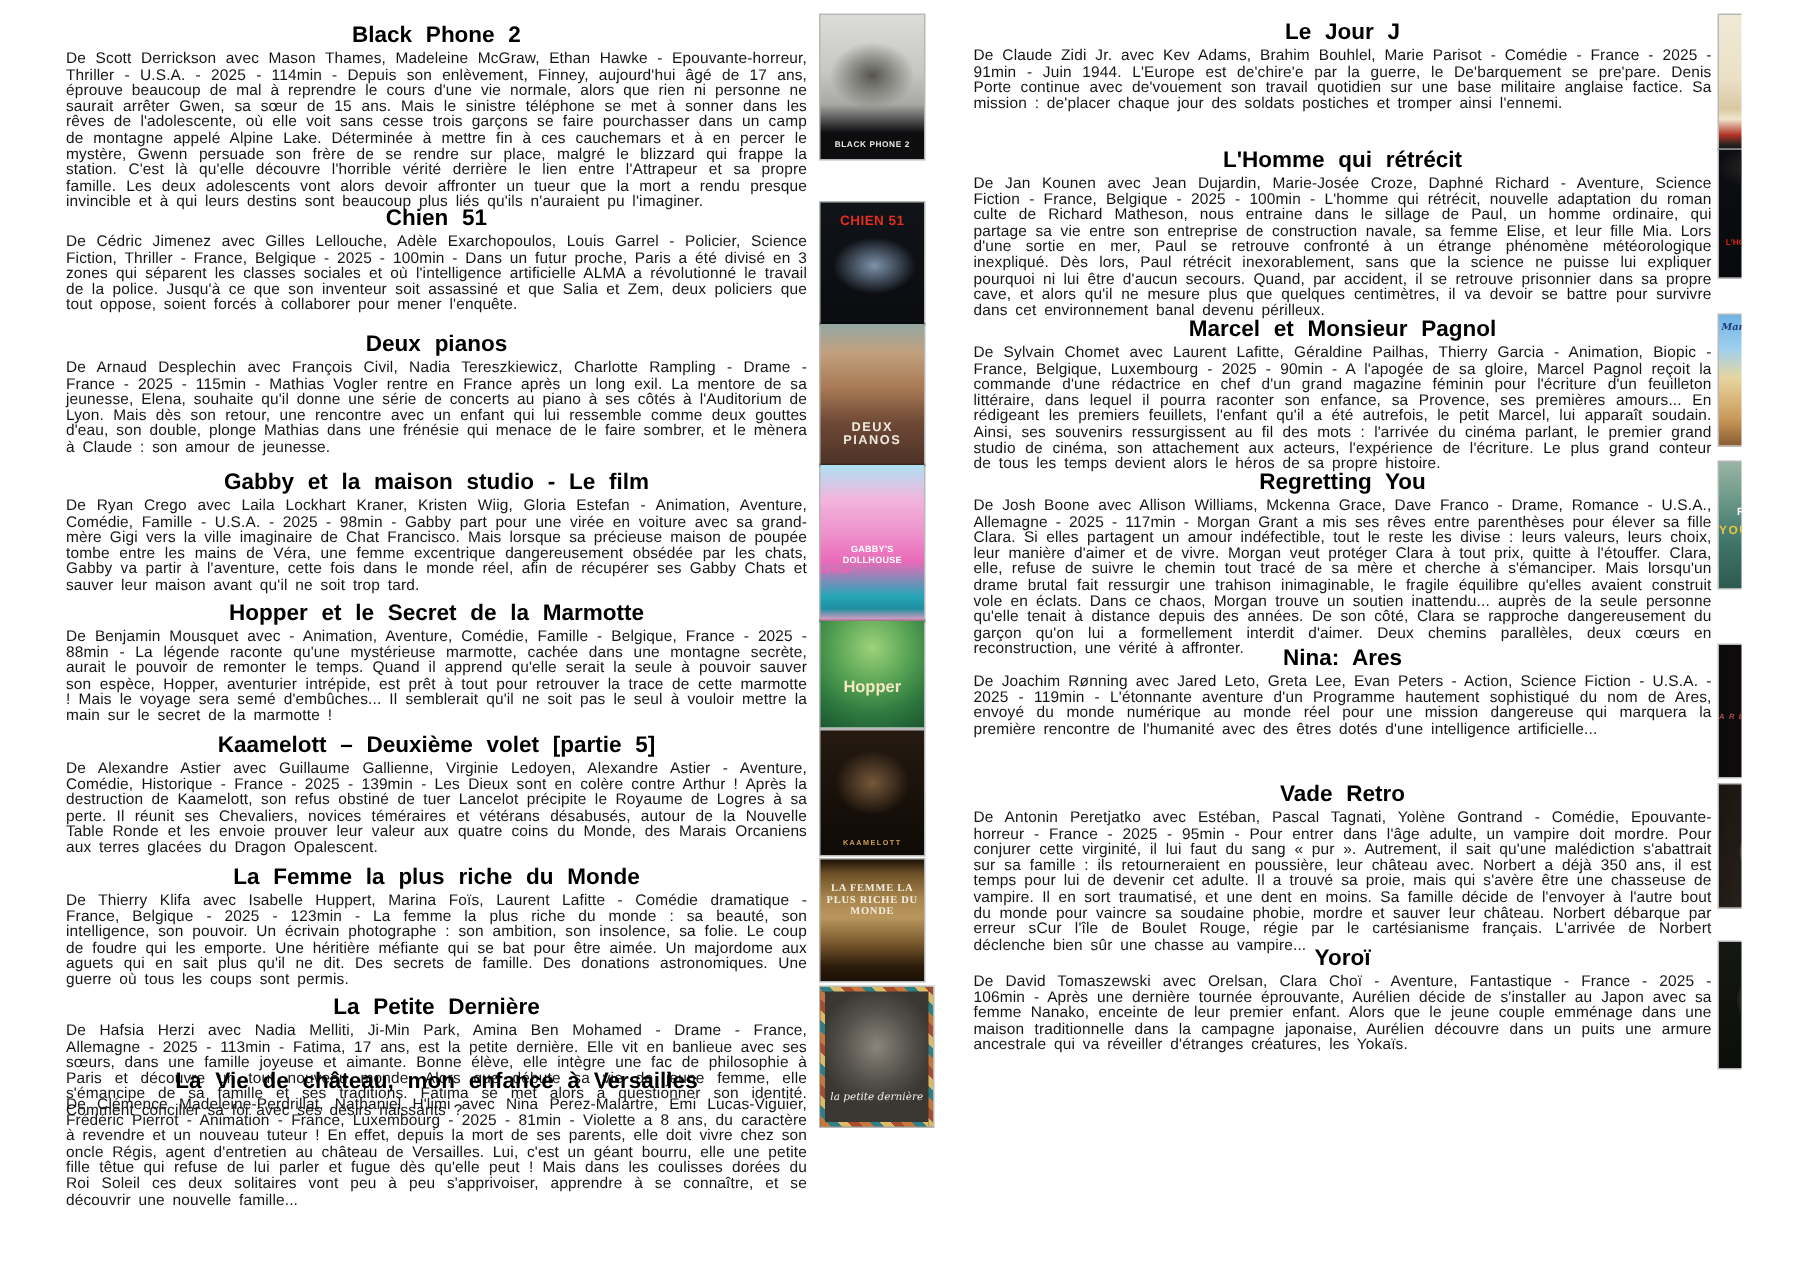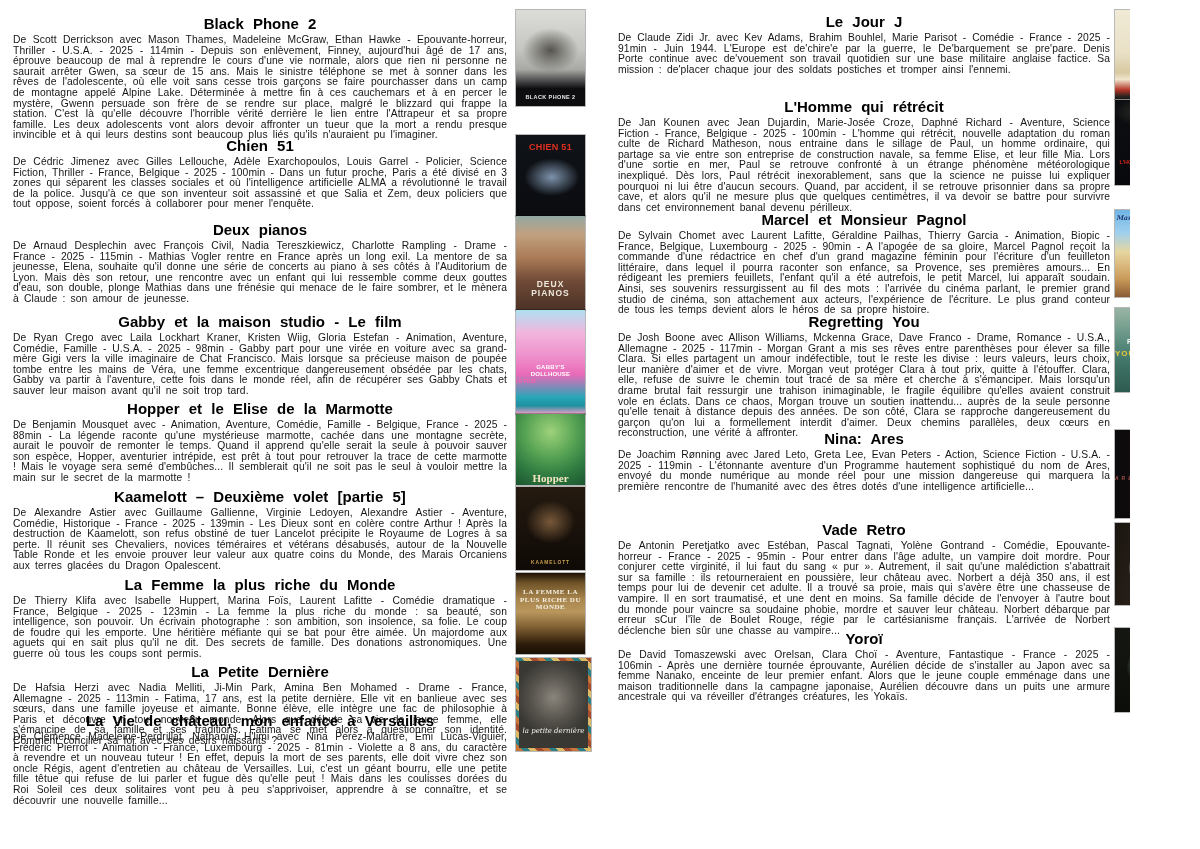--- a/index.html
+++ b/index.html
@@ -1,17 +1,17 @@
 <!DOCTYPE html>
 <html><head>
 <meta charset="utf-8">
 <style>
   html,body{margin:0;padding:0;background:#ffffff;}
   .page{position:relative;width:1130px;height:849px;background:#ffffff;overflow:hidden;
-        font-family:"Liberation Sans",sans-serif;color:#111;}
+        font-family:"Liberation Sans",sans-serif;color:#111;margin-left:31px;}
   .text-col{position:absolute;top:0;bottom:0;}
   .col-left{left:13px;width:494px;}
   .col-right{left:618px;width:492px;}
   .movie{position:absolute;left:0;width:100%;}
   .movie h2{margin:0 0 3px 0;font-size:15px;line-height:16px;font-weight:bold;
             text-align:center;word-spacing:5px;color:#000;}
   .movie p{margin:0;font-size:10.3px;line-height:10.6px;text-align:justify;
            word-spacing:2.2px;letter-spacing:0.1px;color:#151515;}
   .strip{position:absolute;top:0;bottom:0;}
   .strip-mid{left:516px;width:69px;}
@@ -37,21 +37,21 @@
     linear-gradient(180deg,#93a8a4 0%,#c2a07e 20%,#a97a55 45%,#6e4936 70%,#4c3226 100%);}
   .lbl-deuxpianos{bottom:12px;color:#eee9dd;font-size:8.5px;letter-spacing:1px;}
 
   .art-gabby{background:
     linear-gradient(180deg,#aee0f2 0%,#f2b5dd 22%,#ee8fcb 45%,#e96ab8 62%,#27a7b8 84%,#1e8fa0 92%,#f0a0c8 100%);}
   .lbl-gabby{top:52%;color:#fff;font-size:6px;letter-spacing:.2px;}
   .sub-gabby{top:66%;color:#ff5fb0;font-size:5px;}
 
   .art-hopper{background:
     radial-gradient(circle at 50% 25%, #9ed27a 0%, #57a354 40%, #2e7a40 70%, #1c5530 100%);}
-  .lbl-hopper{bottom:0;color:#f4e8c2;font-size:11px;font-family:Liberation Serif, serif;}
+  .lbl-hopper{bottom:20px;color:#f4e8c2;font-size:11px;}
 
   .art-kaamelott{background:
     radial-gradient(ellipse 55% 40% at 50% 42%, #77583a 0%, rgba(25,18,10,0) 65%),
     linear-gradient(180deg,#241a10 0%,#17100a 60%,#0f0a06 100%);}
   .lbl-kaamelott{bottom:5px;color:#c8a050;font-size:4.8px;letter-spacing:1px;}
 
   .art-lafemme{background:
     linear-gradient(180deg,#1d1206 0%,#6e5228 12%,#a8854c 32%,#b8965c 48%,#7c5c30 68%,#2c1c0a 88%,#1a1005 100%);}
   .lbl-lafemme{top:20%;color:#f4efe2;font-size:7px;font-family:"Liberation Serif",serif;letter-spacing:.5px;}
 
@@ -118,21 +118,21 @@
     </section>
     <section class="movie" style="top:222px">
       <h2>Deux pianos</h2>
       <p>De Arnaud Desplechin avec François Civil, Nadia Tereszkiewicz, Charlotte Rampling -  Drame - France - 2025 - 115min - Mathias Vogler rentre en France après un long exil. La mentore de sa jeunesse, Elena, souhaite qu'il donne une série de concerts au piano à ses côtés à l'Auditorium de Lyon. Mais dès son retour, une rencontre avec un enfant qui lui ressemble comme deux gouttes d'eau, son double, plonge Mathias dans une frénésie qui menace de le faire sombrer, et le mènera à Claude : son amour de jeunesse.</p>
     </section>
     <section class="movie" style="top:314px">
       <h2>Gabby et la maison studio - Le film</h2>
       <p>De Ryan Crego avec Laila Lockhart Kraner, Kristen Wiig, Gloria Estefan -  Animation, Aventure, Comédie, Famille - U.S.A. - 2025 - 98min - Gabby part pour une virée en voiture avec sa grand-mère Gigi vers la ville imaginaire de Chat Francisco. Mais lorsque sa précieuse maison de poupée tombe entre les mains de Véra, une femme excentrique dangereusement obsédée par les chats, Gabby va partir à l'aventure, cette fois dans le monde réel, afin de récupérer ses Gabby Chats et sauver leur maison avant qu'il ne soit trop tard.</p>
     </section>
     <section class="movie" style="top:401px">
-      <h2>Hopper et le Elise de la Marmotte</h2>
+      <h2>Hopper et le Secret de la Marmotte</h2>
       <p>De Benjamin Mousquet avec  -  Animation, Aventure, Comédie, Famille - Belgique, France - 2025 - 88min - La légende raconte qu'une mystérieuse marmotte, cachée dans une montagne secrète, aurait le pouvoir de remonter le temps. Quand il apprend qu'elle serait la seule à pouvoir sauver son espèce, Hopper, aventurier intrépide, est prêt à tout pour retrouver la trace de cette marmotte ! Mais le voyage sera semé d'embûches... Il semblerait qu'il ne soit pas le seul à vouloir mettre la main sur le secret de la marmotte !</p>
     </section>
     <section class="movie" style="top:489px">
       <h2>Kaamelott – Deuxième volet [partie 5]</h2>
       <p>De Alexandre Astier avec Guillaume Gallienne, Virginie Ledoyen, Alexandre Astier -  Aventure, Comédie, Historique - France - 2025 - 139min - Les Dieux sont en colère contre Arthur ! Après la destruction de Kaamelott, son refus obstiné de tuer Lancelot précipite le Royaume de Logres à sa perte. Il réunit ses Chevaliers, novices téméraires et vétérans désabusés, autour de la Nouvelle Table Ronde et les envoie prouver leur valeur aux quatre coins du Monde, des Marais Orcaniens aux terres glacées du Dragon Opalescent.</p>
     </section>
     <section class="movie" style="top:577px">
       <h2>La Femme la plus riche du Monde</h2>
       <p>De Thierry Klifa avec Isabelle Huppert, Marina Foïs, Laurent Lafitte -  Comédie dramatique - France, Belgique - 2025 - 123min - La femme la plus riche du monde : sa beauté, son intelligence, son pouvoir. Un écrivain photographe : son ambition, son insolence, sa folie. Le coup de foudre qui les emporte. Une héritière méfiante qui se bat pour être aimée. Un majordome aux aguets qui en sait plus qu'il ne dit. Des secrets de famille. Des donations astronomiques. Une guerre où tous les coups sont permis.</p>
     </section>

